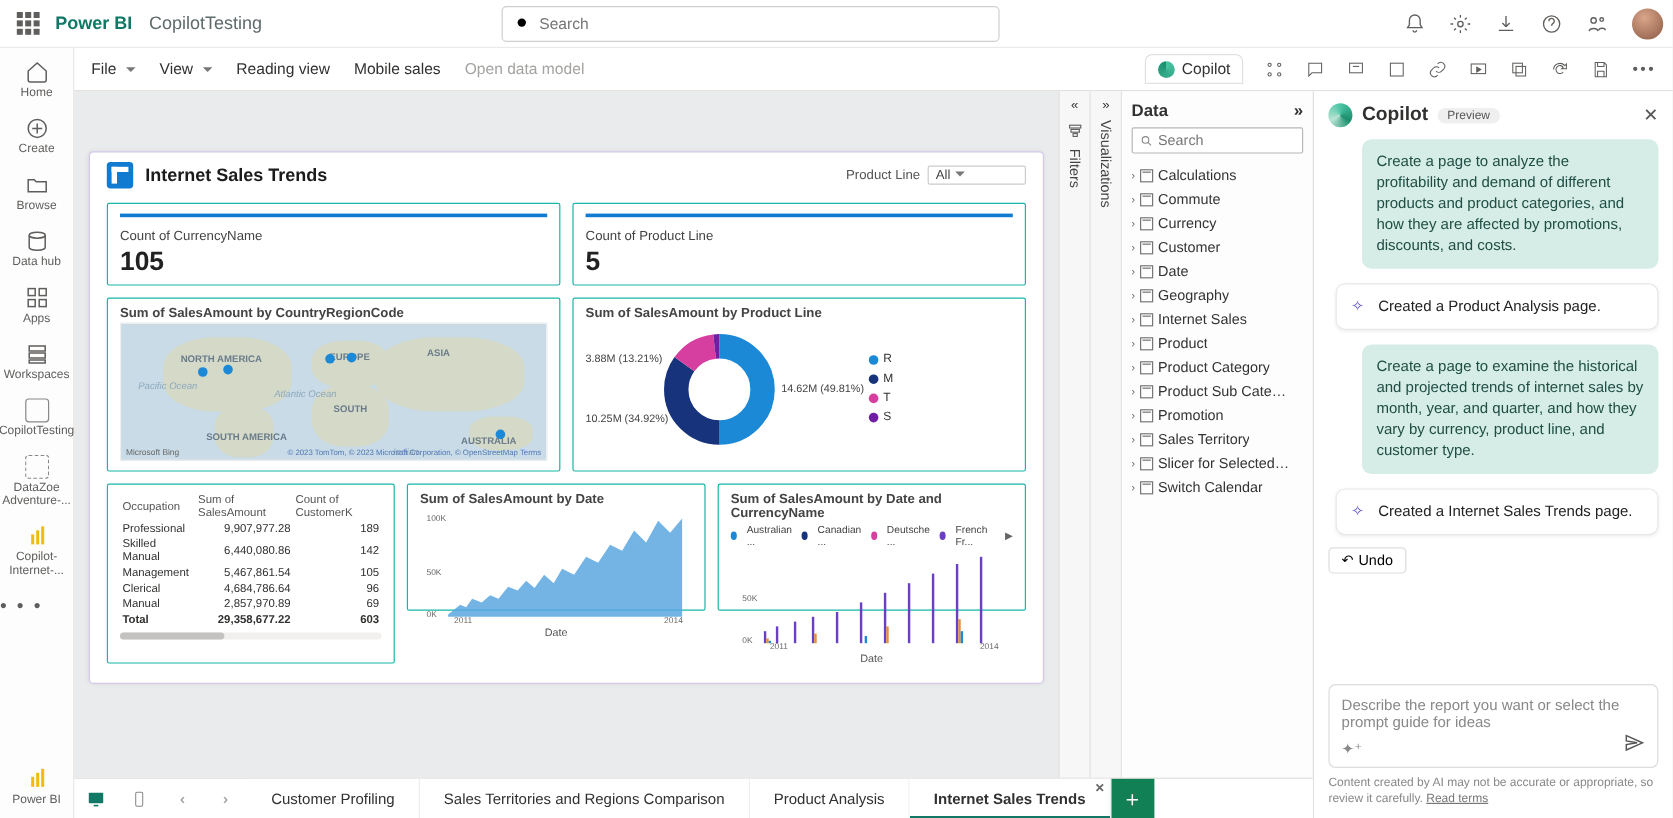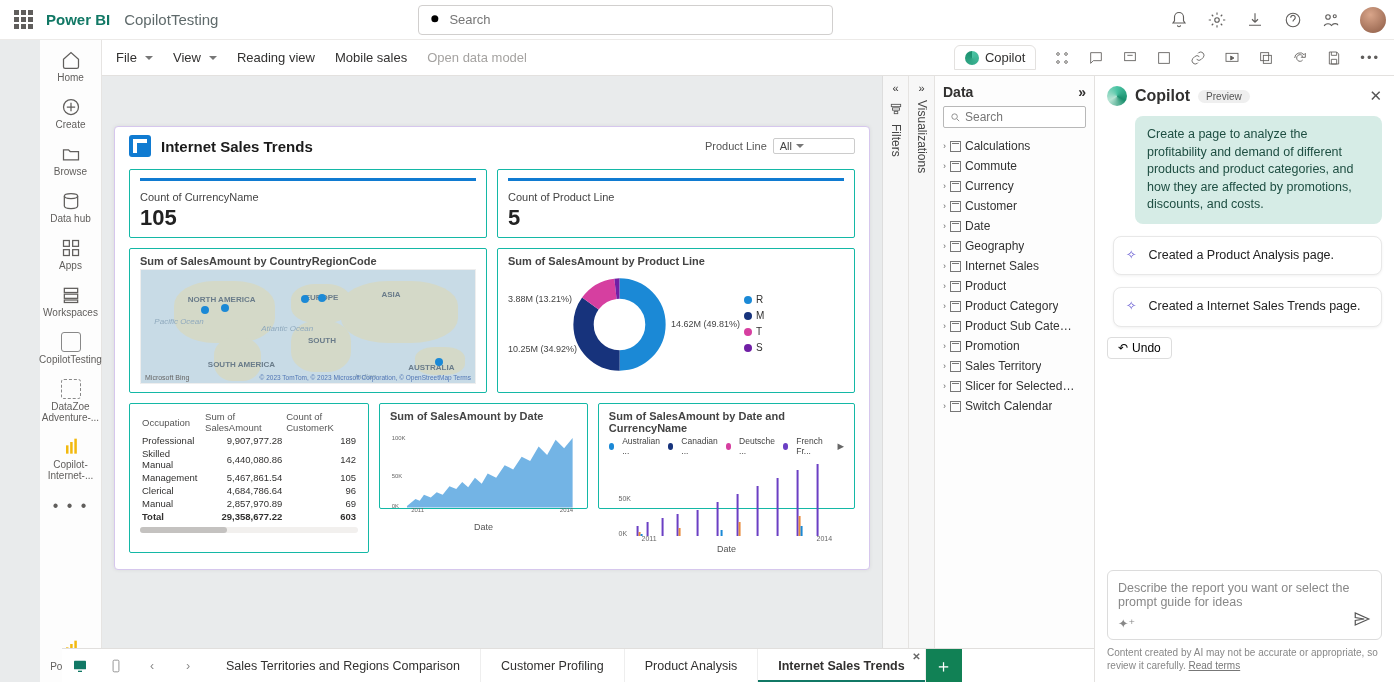--- a/index.html
+++ b/index.html
@@ -12,21 +12,21 @@
 .brand { font-size:15px; font-weight:600; color:#117865; margin-right:14px; }
 .crumb { font-size:15px; color:#5f6a6b; }
 .search-global { margin-left:200px; width:415px; height:30px; border:1px solid #d1cfce; border-radius:4px; display:flex; align-items:center; padding:0 10px; color:#767676; background:#fff; }
 .top-icons { margin-left:auto; display:flex; align-items:center; gap:20px; }
 .top-icons svg { width:18px; height:18px; stroke:#605e5c; fill:none; stroke-width:1.5; }
 .avatar { width:26px; height:26px; border-radius:50%; background:radial-gradient(circle at 40% 30%, #d9a58a, #8b5a44); }
 
 .shell { display:flex; height:calc(100% - 40px); }
 
 
-.leftrail { width:62px; background:#fdfdfd; border-right:1px solid #e6e4e2; display:flex; flex-direction:column; align-items:center; padding-top:6px; gap:6px; font-size:10px; color:#605e5c;margin-left:40px; }
+.leftrail { width:62px; background:#fdfdfd; border-right:1px solid #e6e4e2; display:flex; flex-direction:column; padding-top:6px; gap:6px; font-size:10px; color:#605e5c; }
 .leftrail .item { display:flex; flex-direction:column; align-items:center; gap:2px; padding:4px 0; width:100%; cursor:pointer; }
 .leftrail .pb-icon { width:20px; height:20px; }
 .leftrail .more { font-size:16px; letter-spacing:2px; margin-top:6px; }
 .leftrail .bottom { margin-top:auto; margin-bottom:6px; }
 
 
 .editor { flex:1; display:flex; flex-direction:column; background:#e9ebec; }
 .ribbon { height:36px; background:#fff; display:flex; align-items:center; padding:0 14px; gap:20px; font-size:13px; border-bottom:1px solid #e3e1df; }
 .ribbon .r-item { color:#323130; cursor:pointer; display:flex; align-items:center; gap:4px; }
 .ribbon .disabled { color:#a5a3a1; }
@@ -602,20 +602,21 @@
           <div class="co-logo"></div>
           <div class="co-title">Copilot</div>
           <div class="badge">Preview</div>
           <div class="co-close">✕</div>
         </div>
         <div class="bubble user">Create a page to analyze the profitability and demand of different products and product categories, and how they are affected by promotions, discounts, and costs.</div>
         <div class="bubble sys">
             <span class="sparkle">✧</span>
             <span>Created a Product Analysis page.</span>
           </div>
+        <div class="bubble user">Create a page to examine the historical and projected trends of internet sales by month, year, and quarter, and how they vary by currency, product line, and customer type.</div>
         <div>
           <div class="bubble sys" style="margin-bottom:4px">
               <span class="sparkle">✧</span>
               <span>Created a Internet Sales Trends page.</span>
             </div>
           <button class="undo-btn">↶ <span>Undo</span></button>
         </div>
         <div class="co-input">
           <span>Describe the report you want or select the prompt guide for ideas</span>
           <span style="position:absolute;left:10px;bottom:8px;color:#888">✦⁺</span>
@@ -639,19 +640,19 @@
       </svg>
     </div>
   <div class="ic">
       <svg width="14" height="16" viewBox="0 0 24 24" fill="none" stroke="#888" stroke-width="1.5">
         <rect x="7" y="2" width="10" height="20" rx="2"></rect>
       </svg>
     </div>
   <div class="ic">‹</div>
   <div class="ic">›</div>
   <div id="tabs-host" style="display:flex;height:100%">
+      <div class="tab">Customer Profiling</div>
       <div class="tab">Sales Territories and Regions Comparison</div>
-      <div class="tab">Customer Profiling</div>
       <div class="tab">Product Analysis</div>
       <div class="tab active">Internet Sales Trends<span class="x">✕</span></div>
     </div>
   <div class="addtab">＋</div>
 </div>
 
 </body></html>

